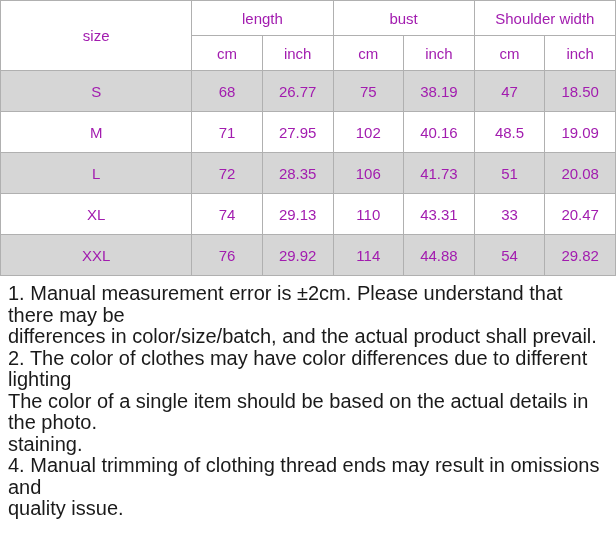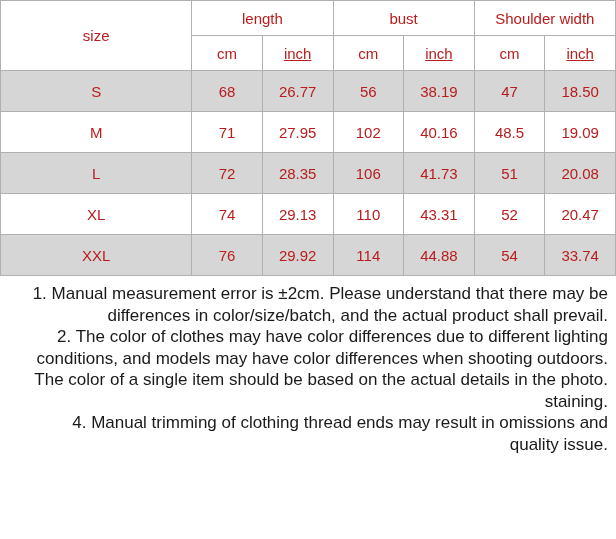--- a/index.html
+++ b/index.html
@@ -25,45 +25,45 @@
     border-collapse: collapse;
     width: 616px;
     table-layout: fixed;
   }
   table.size-table td, table.size-table th {
     border: 1px solid #b0b0b0;
     text-align: center;
     vertical-align: middle;
     font-weight: normal;
     font-size: 15px;
-    color: #b91c1c;
+    color: #a21caf;
     padding: 0;
   }
   .col-size { width: 106px; }
   .col-unit { width: 78px; }
 
   .hdr-row1 td { height: 34px; font-size: 15.5px; }
   .hdr-row2 td { height: 34px; font-size: 14.5px; }
   .data-row td { height: 40px; font-size: 15px; }
 
-  .inch-label { color: #e8372a; text-decoration: underline; }
+  .inch-label { color: #e8372a; }
 
   .row-shaded td { background: #d6d6d6; }
   .row-plain td { background: #ffffff; }
 
   .hdr-row1 td, .hdr-row2 td { background: #ffffff; }
 
   .notes {
     padding: 7px 8px 0 8px;
     box-sizing: border-box;
     width: 616px;
   }
   .note-line {
-    text-align: right;
-    font-size: 17px;
+    text-align: left;
+    font-size: 20px;
     line-height: 21.5px;
     color: #1a1a1a;
   }
 </style>
 </head>
 <body>
 
 <div class="sheet">
 
   <table class="size-table">
@@ -80,21 +80,21 @@
         <td class="col-unit">cm</td>
         <td class="col-unit inch-label">inch</td>
         <td class="col-unit">cm</td>
         <td class="col-unit inch-label">inch</td>
       </tr>
 
       <tr class="data-row row-shaded">
         <td>S</td>
         <td>68</td>
         <td>26.77</td>
-        <td>56</td>
+        <td>75</td>
         <td>38.19</td>
         <td>47</td>
         <td>18.50</td>
       </tr>
 
       <tr class="data-row row-plain">
         <td>M</td>
         <td>71</td>
         <td>27.95</td>
         <td>102</td>
@@ -112,40 +112,39 @@
         <td>51</td>
         <td>20.08</td>
       </tr>
 
       <tr class="data-row row-plain">
         <td>XL</td>
         <td>74</td>
         <td>29.13</td>
         <td>110</td>
         <td>43.31</td>
-        <td>52</td>
+        <td>33</td>
         <td>20.47</td>
       </tr>
 
       <tr class="data-row row-shaded">
         <td>XXL</td>
         <td>76</td>
         <td>29.92</td>
         <td>114</td>
         <td>44.88</td>
         <td>54</td>
-        <td>33.74</td>
+        <td>29.82</td>
       </tr>
     </tbody>
   </table>
 
   <div class="notes">
     <div class="note-line">1. Manual measurement error is ±2cm. Please understand that there may be</div>
     <div class="note-line">differences in color/size/batch, and the actual product shall prevail.</div>
     <div class="note-line">2. The color of clothes may have color differences due to different lighting</div>
-    <div class="note-line">conditions, and models may have color differences when shooting outdoors.</div>
     <div class="note-line">The color of a single item should be based on the actual details in the photo.</div>
     <div class="note-line">staining.</div>
     <div class="note-line">4. Manual trimming of clothing thread ends may result in omissions and</div>
     <div class="note-line">quality issue.</div>
   </div>
 
 </div>
 
 </body></html>

